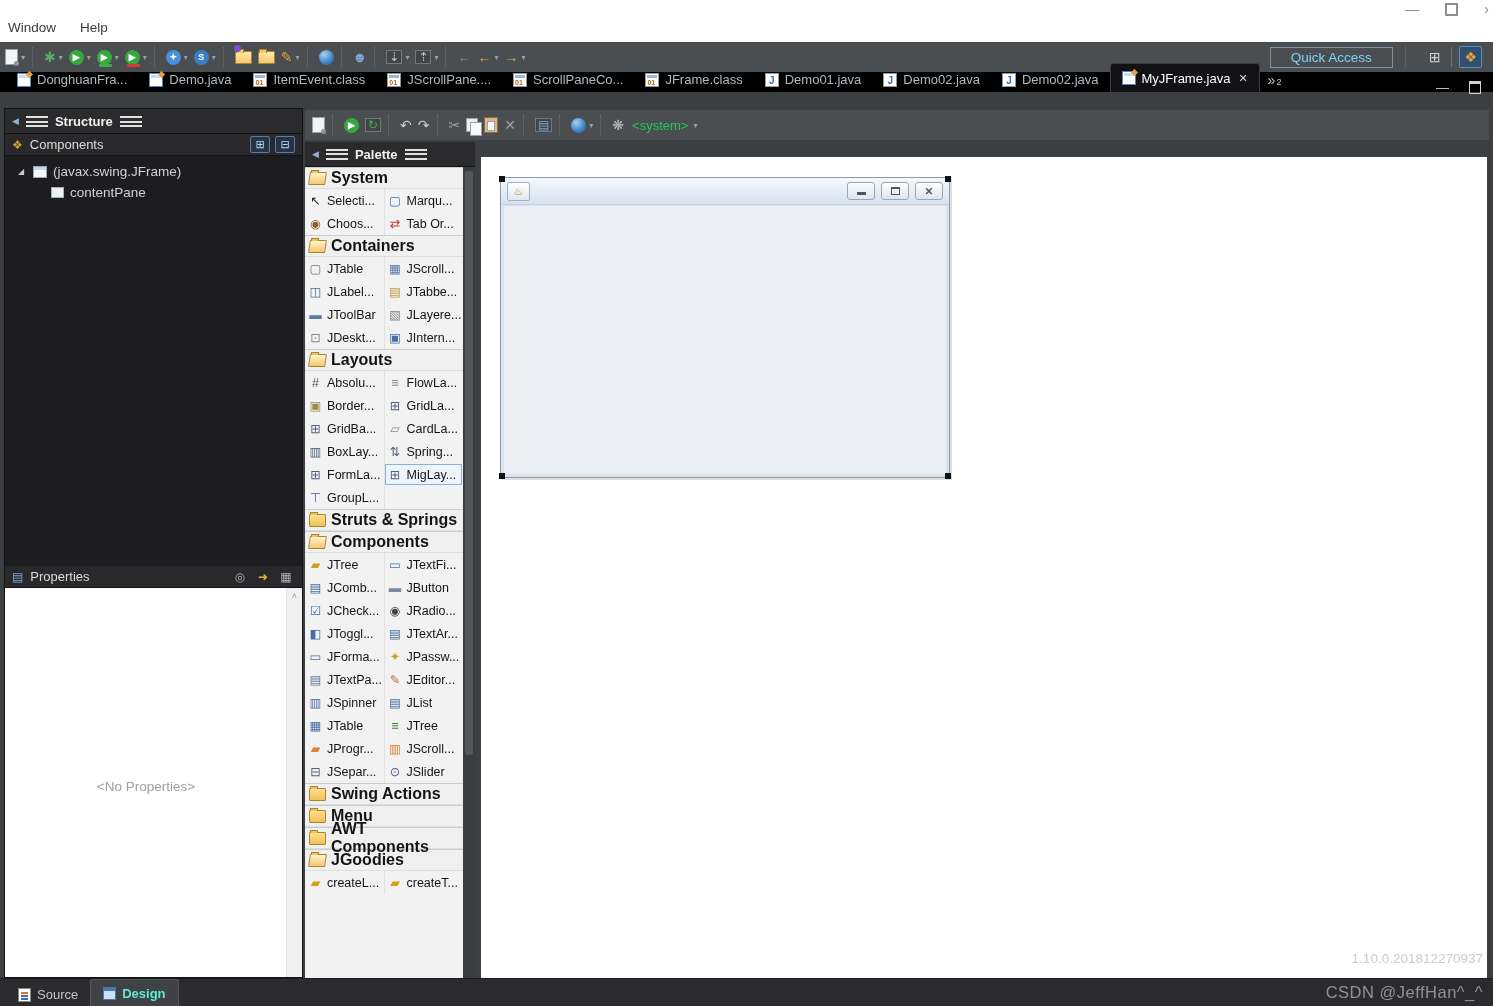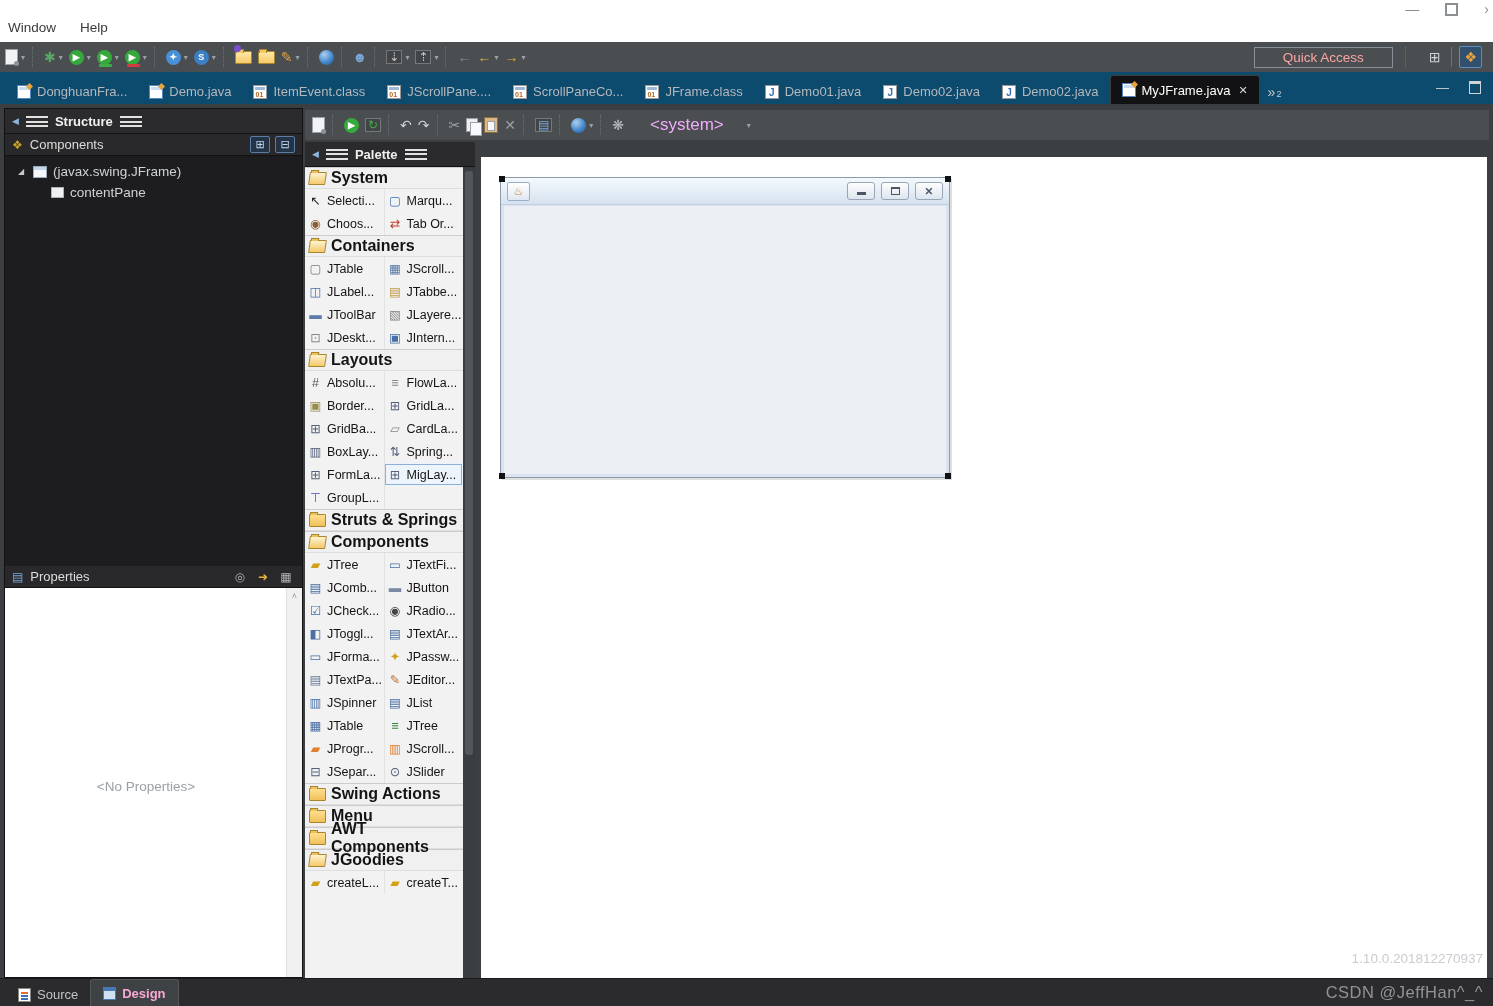--- a/index.html
+++ b/index.html
@@ -30,27 +30,27 @@
   .shp-folder{width:15px;height:11px;background:linear-gradient(#ffe9a8,#f4c96a);border:1px solid #a8862f;border-radius:1px;}
   .shp-folder::before{content:"";position:absolute;left:0;top:-3px;width:6px;height:3px;background:#f4c96a;border:1px solid #a8862f;border-bottom:none;}
   .shp-globe{width:15px;height:15px;border-radius:50%;background:radial-gradient(circle at 35% 30%,#a8d0f2,#3b7fc4 62%,#2a5f96);}
   .shp-page{width:11px;height:14px;background:#f2f3f4;border:1px solid #9aa0a6;}
   .shp-page::after{content:"";position:absolute;right:-2px;bottom:-2px;width:5px;height:5px;border-radius:50%;background:#8f9397;}
   .shp-copy{width:10px;height:12px;background:#eceef0;border:1px solid #9aa0a6;}
   .shp-copy::after{content:"";position:absolute;left:3px;top:3px;width:10px;height:12px;background:#f8f9fa;border:1px solid #9aa0a6;}
   .shp-paste{width:12px;height:14px;background:#d9b98a;border:1px solid #8a6d3b;}
   .shp-paste::after{content:"";position:absolute;left:2px;top:3px;width:6px;height:8px;background:#f6f7f8;border:1px solid #9aa0a6;}
   .tb-right{position:absolute;right:8px;top:0;height:30px;display:flex;align-items:center;gap:8px;}
-  .quick-access{border:1px solid #87909a;color:#fca5a5;font-size:13.5px;padding:2px 28px;cursor:text;}
+  .quick-access{border:1px solid #87909a;color:#7dd3fc;font-size:13.5px;padding:2px 20px;cursor:text;}
   .persp{display:flex;align-items:center;margin:0 3px;padding:2px 4px;font-size:14px;}
   .persp.active{background:#31506e;border:1px solid #5b8ec4;border-radius:2px;}
   .persp-div{width:1px;height:20px;background:#6d7174;margin:0 4px;}
 
   
-  .tabbar{position:absolute;left:0;top:72px;width:1493px;height:32px;background:#0c4a6e;}
+  .tabbar{position:absolute;left:0;top:72px;width:1493px;height:20px;background:#000000;}
   .tabstrip{position:absolute;left:6px;bottom:0;display:flex;align-items:flex-end;}
   .etab{height:25px;display:flex;align-items:center;gap:6px;padding:0 11px;color:#b4b8bc;font-size:13px;cursor:default;white-space:nowrap;}
   .etab.active{background:#121214;border:1px solid #3c3c3e;border-bottom:none;border-radius:3px 3px 0 0;color:#fff;height:28px;}
   .ti{width:14px;height:14px;position:relative;flex:none;box-sizing:border-box;}
   .ti-designer{background:#fff;border:1px solid #5585c0;}
   .ti-designer::before{content:"";position:absolute;left:1px;top:1px;right:1px;height:3px;background:#c8dcf0;}
   .ti-designer::after{content:"";position:absolute;right:-2px;top:-2px;width:5px;height:5px;background:#e8a33d;transform:rotate(45deg);}
   .ti-class{background:#fff;border:1px solid #98989a;}
   .ti-class::after{content:"01";position:absolute;left:1px;bottom:0px;font-size:7px;font-weight:bold;color:#b5651d;line-height:7px;}
   .ti-class::before{content:"";position:absolute;left:1px;top:1px;right:1px;height:3px;background:#9db8d6;}
@@ -85,21 +85,21 @@
   .tri-jframe::before{content:"";position:absolute;left:0;top:0;right:0;height:3px;background:#c6d6ea;}
   .tri-content-pane{width:13px;height:11px;background:#eef1f4;border:1px solid #a8b0b8;}
   .props-body{flex:1;background:#ffffff;position:relative;}
   .props-empty{position:absolute;left:0;right:15px;top:49%;text-align:center;color:#9aa0a6;font-size:13.5px;}
   .props-scroll{position:absolute;right:0;top:0;bottom:0;width:15px;background:#f0f0f0;border-left:1px solid #e2e2e2;}
   .props-scroll .up{display:block;text-align:center;color:#9a9a9a;font-size:9px;padding-top:3px;}
 
   
   .design-toolbar{position:absolute;left:305px;top:110px;width:1184px;height:30px;background:#4b4e50;
                   display:flex;align-items:center;padding-left:4px;box-sizing:border-box;}
-  .dt-label{color:#f0abfc;font-size:17px;margin:0 20px;}
+  .dt-label{color:#22c55e;font-size:13px;margin:0 2px;}
 
   
   .palette-col{position:absolute;left:305px;top:142px;width:170px;height:836px;display:flex;flex-direction:column;}
   .palette-wrap{flex:1;display:flex;background:#f2f2f2;overflow:hidden;}
   .palette-list{width:158px;}
   .psec{height:20px;display:flex;align-items:center;gap:5px;padding:0 4px;background:#f0f0f0;
         border-top:1px solid #cccccc;border-bottom:1px solid #dedede;cursor:default;}
   .psec-name{font-weight:bold;font-size:16px;color:#141414;}
   .fold{width:15px;height:11px;background:linear-gradient(#ffdf8e,#f0c05a);border:1px solid #a8862f;border-radius:1px;position:relative;flex:none;}
   .fold::before{content:"";position:absolute;left:0;top:-3px;width:6px;height:2px;background:#f0c05a;border:1px solid #a8862f;border-bottom:none;}
@@ -128,21 +128,21 @@
   .shp-max{width:9px;height:8px;border:1px solid #4a5668;border-top:2px solid #4a5668;box-sizing:border-box;}
   .jf-close-x{font-size:10.5px;font-weight:bold;color:#4a5668;line-height:10px;}
   .jf-content{position:absolute;left:3px;right:3px;top:28px;bottom:3px;background:#ecf0f5;}
   .hnd{position:absolute;width:6px;height:6px;background:#111;}
   .version-mark{position:absolute;right:4px;bottom:12px;color:#c9ccd0;font-size:13.5px;}
 
   
   .bottombar{position:absolute;left:0;top:978px;width:1493px;height:28px;background:#2b2b2d;border-top:1px solid #1a1a1c;box-sizing:border-box;}
   .btabs{position:absolute;left:6px;bottom:0;display:flex;align-items:flex-end;}
   .btab{height:23px;display:flex;align-items:center;gap:6px;padding:0 12px;color:#c0c4c8;font-size:13px;cursor:default;}
-  .btab.active{background:#3f4244;border:1px solid #55585a;border-bottom:none;border-radius:3px 3px 0 0;color:#f9a8d4;font-weight:bold;height:26px;}
+  .btab.active{background:#3f4244;border:1px solid #55585a;border-bottom:none;border-radius:3px 3px 0 0;color:#5eead4;font-weight:bold;height:26px;}
   .bi{width:13px;height:14px;position:relative;box-sizing:border-box;flex:none;}
   .bi-source{background:#fff;border:1px solid #888;}
   .bi-source::before{content:"";position:absolute;left:2px;top:3px;width:7px;height:2px;background:#e0712c;
                      box-shadow:0 3px 0 #3b6fb5,0 6px 0 #3b6fb5;}
   .bi-design{height:13px;border:1px solid #4a78b0;background:#cfe0f2;}
   .bi-design::before{content:"";position:absolute;left:0;top:0;right:0;height:3px;background:#4a78b0;}
   .credit{position:absolute;right:10px;bottom:4px;color:#8f9398;font-size:16.5px;letter-spacing:0.5px;}
 </style>
 </head>
 <body>

